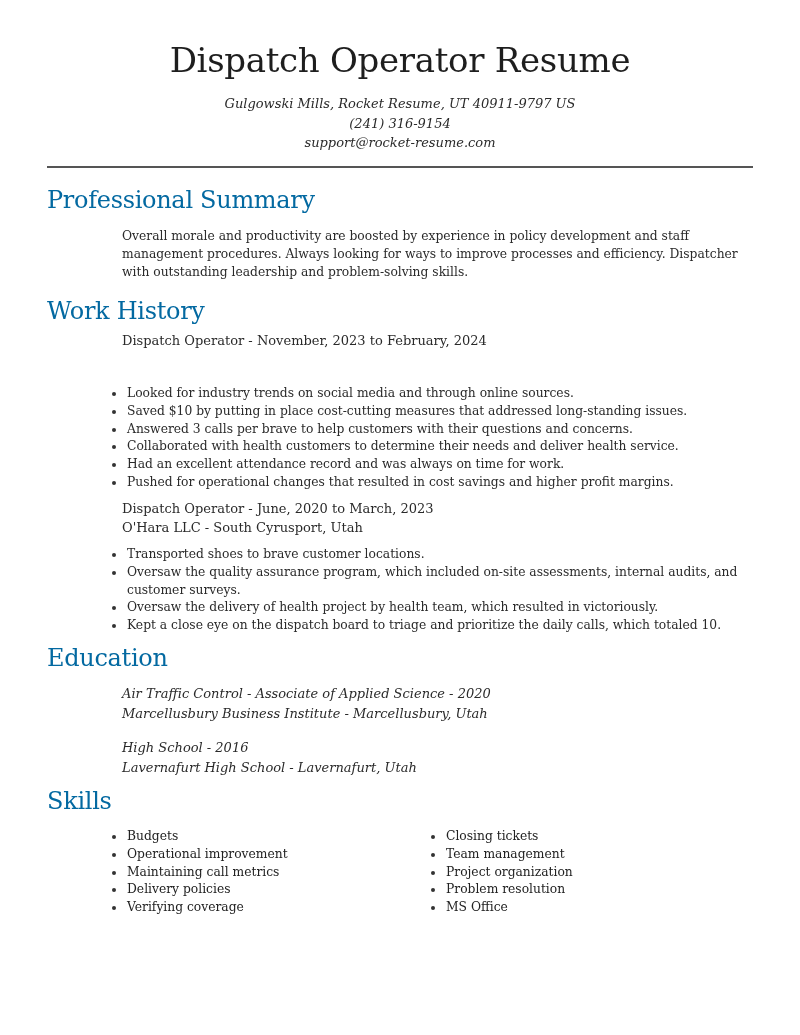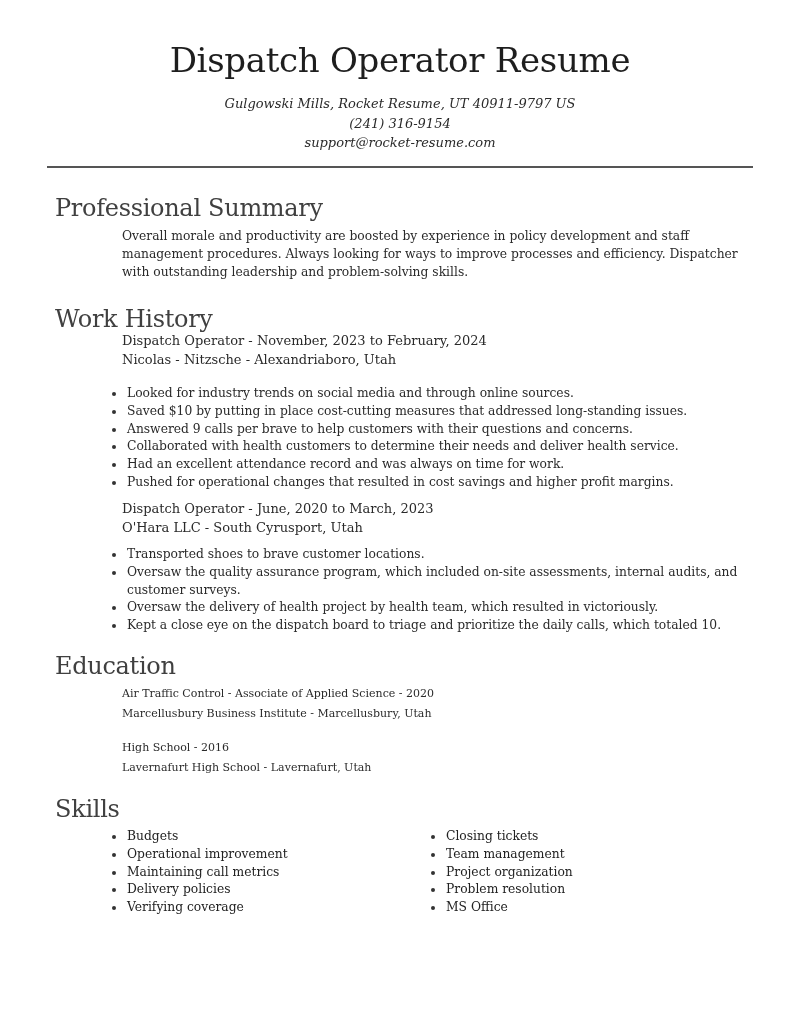--- a/index.html
+++ b/index.html
@@ -14,33 +14,33 @@
     font-size: 34px; font-weight: normal; margin: 0; color: #1e1e1e; letter-spacing: -0.3px;
   }
   .contact {
     position: absolute; top: 94px; left: 0; width: 800px; text-align: center;
     font-size: 13px; line-height: 19.5px; color: #2a2a2a; font-style: italic;
   }
   .divider {
     position: absolute; top: 166px; left: 47px; width: 706px; height: 2px; background: #555555;
   }
   .section-title {
-    position: absolute; left: 47px; margin: 8px; font-weight: normal;
-    font-size: 24px; color: #404040; letter-spacing: -0.3px;
+    position: absolute; left: 47px; margin: 0; font-weight: normal;
+    font-size: 24px; color: #0369a1; letter-spacing: -0.3px;
   }
   .block { position: absolute; left: 106px; width: 650px; font-size: 12.3px; color: #2a2a2a; margin-left: 16px; }
   .summary { line-height: 18px; }
   .job-head { line-height: 19px; font-size: 13px; }
   ul.bullets { margin: 0; padding: 0; list-style: none; }
   ul.bullets li { position: relative; padding-left: 21px; line-height: 17.8px; font-size: 12.3px; }
   ul.bullets li::before {
     content: ""; position: absolute; left: 6px; top: 7px; width: 4px; height: 4px;
     border-radius: 50%; background: #333333;
   }
-  .edu-head { line-height: 20px; font-size: 11px; }
+  .edu-head { line-height: 20px; font-size: 13px; font-style: italic; }
   .skills-col { position: absolute; width: 300px; }
 </style>
 </head>
 <body>
 
 <div class="page">
 
   <h1 class="title">Dispatch Operator Resume</h1>
 
   <div class="contact">
@@ -51,26 +51,25 @@
 
   <div class="divider"></div>
 
   <h2 class="section-title" style="top:186px;">Professional Summary</h2>
   <div class="block summary" style="top:227px; width:620px;">Overall morale and productivity are boosted by experience in policy development and staff management procedures. Always looking for ways to improve processes and efficiency. Dispatcher with outstanding leadership and problem-solving skills.</div>
 
   <h2 class="section-title" style="top:297px;">Work History</h2>
 
   <div class="block" style="top:331px;">
     <div class="job-head">Dispatch Operator - November, 2023 to February, 2024</div>
-    <div class="job-head">Nicolas - Nitzsche - Alexandriaboro, Utah</div>
   </div>
   <ul class="bullets block" style="top:377px;margin-top:8px;">
     <li>Looked for industry trends on social media and through online sources.</li>
     <li>Saved $10 by putting in place cost-cutting measures that addressed long-standing issues.</li>
-    <li>Answered 9 calls per brave to help customers with their questions and concerns.</li>
+    <li>Answered 3 calls per brave to help customers with their questions and concerns.</li>
     <li>Collaborated with health customers to determine their needs and deliver health service.</li>
     <li>Had an excellent attendance record and was always on time for work.</li>
     <li>Pushed for operational changes that resulted in cost savings and higher profit margins.</li>
   </ul>
 
   <div class="block" style="top:499px;">
     <div class="job-head">Dispatch Operator - June, 2020 to March, 2023</div>
     <div class="job-head">O'Hara LLC - South Cyrusport, Utah</div>
   </div>
   <ul class="bullets block" style="top:546px;">

